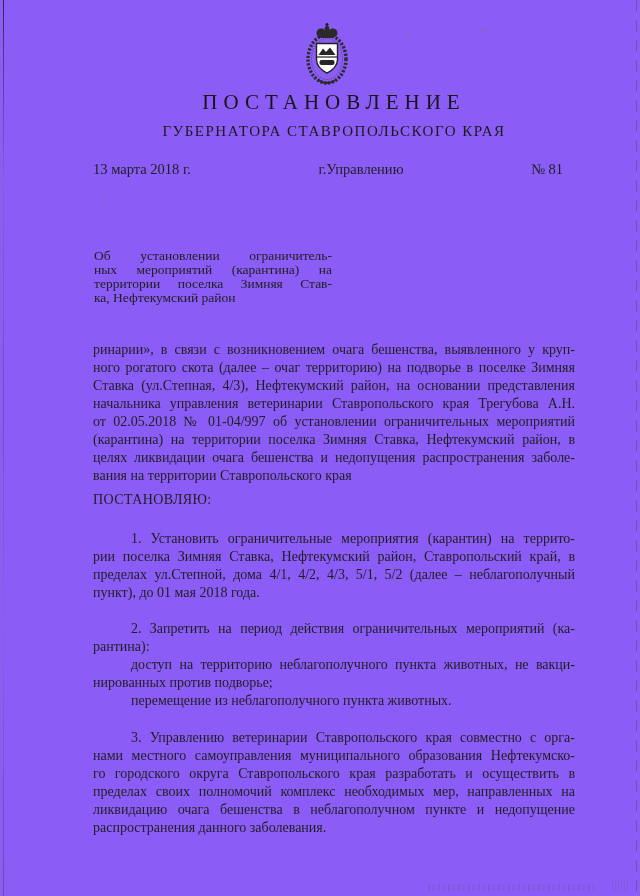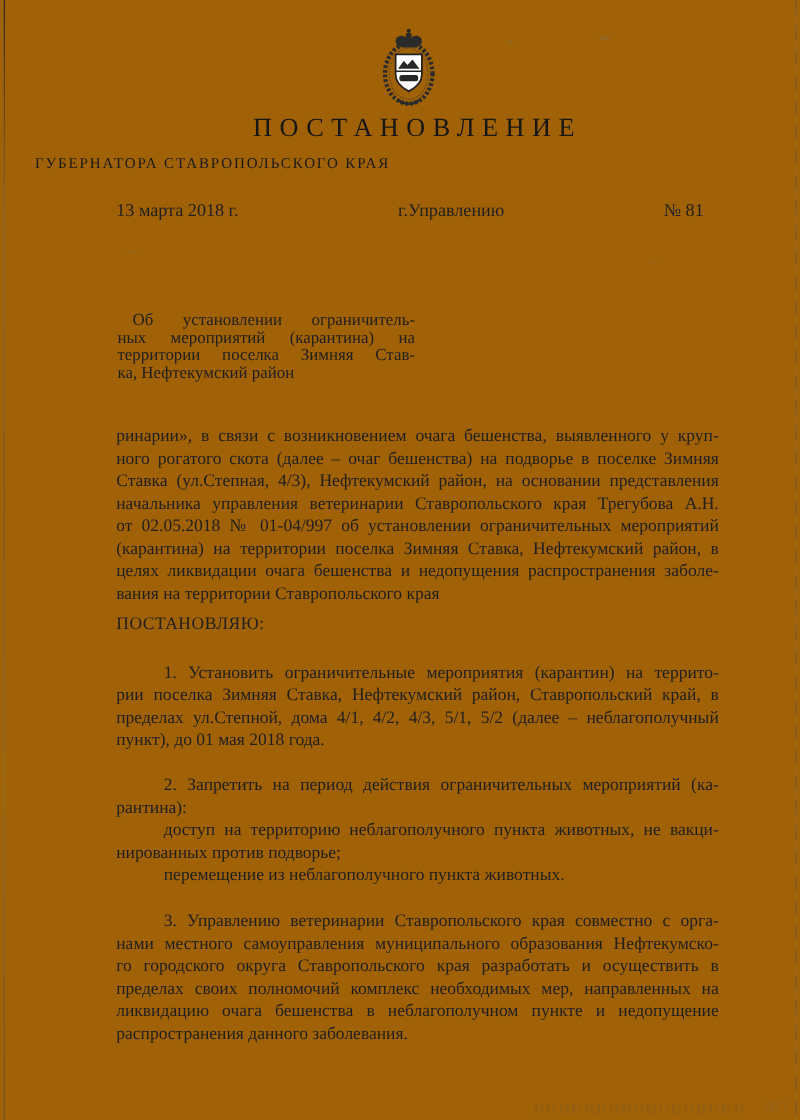--- a/index.html
+++ b/index.html
@@ -1,18 +1,18 @@
 <!DOCTYPE html>
 <html><head>
 <meta charset="utf-8">
 <style>
   html,body{margin:0;padding:0;background:#e8e8e8;}
   .page{
     position:relative;width:640px;height:896px;margin:0 auto;
-    background:#a16207;color:#1f1f1f;overflow:hidden;
+    background:#8b5cf6;color:#1f1f1f;overflow:hidden;
     font-family:"Liberation Serif", serif;
   }
   
   .scan-edge{position:absolute;top:0;bottom:0;width:1px;pointer-events:none;}
   .scan-edge.left{
     left:3px;
     background:linear-gradient(180deg,
       rgba(30,30,30,.85) 0%, rgba(30,30,30,.55) 6%,
       rgba(110,110,110,.38) 20%, rgba(80,80,80,.5) 45%,
       rgba(120,120,120,.32) 70%, rgba(70,70,70,.55) 100%);
@@ -35,43 +35,43 @@
   }
   
   .emblem{position:absolute;left:304px;top:22px;width:46px;height:64px;}
   .emblem svg{width:100%;height:100%;display:block;}
   
   .doc-title{
     position:absolute;left:28px;top:90px;width:612px;text-align:center;
     font-size:21px;letter-spacing:6px;font-weight:normal;color:#161616;
   }
   .doc-subtitle{
-    position:absolute;left:28px;top:123px;width:612px;
-    font-size:12px;letter-spacing:1.5px;color:#1a1a1a;
+    position:absolute;left:28px;top:123px;width:612px;text-align:center;
+    font-size:15px;letter-spacing:1.5px;color:#1a1a1a;
   }
   .dateline{
     position:absolute;left:93px;top:161px;width:470px;
     display:flex;justify-content:space-between;align-items:flex-start;
     font-size:14.5px;
   }
   
   .subject{
     position:absolute;left:94px;top:249px;width:238px;
     font-size:13.5px;line-height:13.9px;
   }
   
   .body{
     position:absolute;left:93px;top:341px;width:482px;
     font-size:14px;line-height:18px;
   }
   .para{margin:0;}
   .ln{text-align:justify;text-align-last:justify;}
   .ln-last{text-align-last:left;}
   .ln-first{text-indent:38px;}
-  .no-indent .ln-first{text-indent:0;margin-left:12px;}
+  .no-indent .ln-first{text-indent:0;}
   .resolve{margin-top:6px;letter-spacing:.4px;}
   .mt21{margin-top:21px;}
   .mt18{margin-top:18px;}
   .mt11{margin-top:19px;}
 </style>
 </head>
 <body>
 
 <div class="page">
 
@@ -104,21 +104,21 @@
   <div class="subject no-indent">
       <div class="ln ln-first">Об установлении ограничитель-</div>
       <div class="ln">ных мероприятий (карантина) на</div>
       <div class="ln">территории поселка Зимняя Став-</div>
       <div class="ln ln-last">ка, Нефтекумский район</div>
     </div>
 
   <div class="body">
     <div class="para">
         <div class="ln">ринарии», в связи с возникновением очага бешенства, выявленного у круп-</div>
-        <div class="ln">ного рогатого скота (далее – очаг бешенства) на подворье в поселке Зимняя</div>
+        <div class="ln">ного рогатого скота (далее – очаг территорию) на подворье в поселке Зимняя</div>
         <div class="ln">Ставка (ул.Степная, 4/3), Нефтекумский район, на основании представления</div>
         <div class="ln">начальника управления ветеринарии Ставропольского края Трегубова А.Н.</div>
         <div class="ln">от 02.05.2018 № 01-04/997 об установлении ограничительных мероприятий</div>
         <div class="ln">(карантина) на территории поселка Зимняя Ставка, Нефтекумский район, в</div>
         <div class="ln">целях ликвидации очага бешенства и недопущения распространения заболе-</div>
         <div class="ln ln-last">вания на территории Ставропольского края</div>
       </div>
     <div class="resolve">ПОСТАНОВЛЯЮ:</div>
     <div class="para mt21">
         <div class="ln ln-first">1. Установить ограничительные мероприятия (карантин) на террито-</div>

